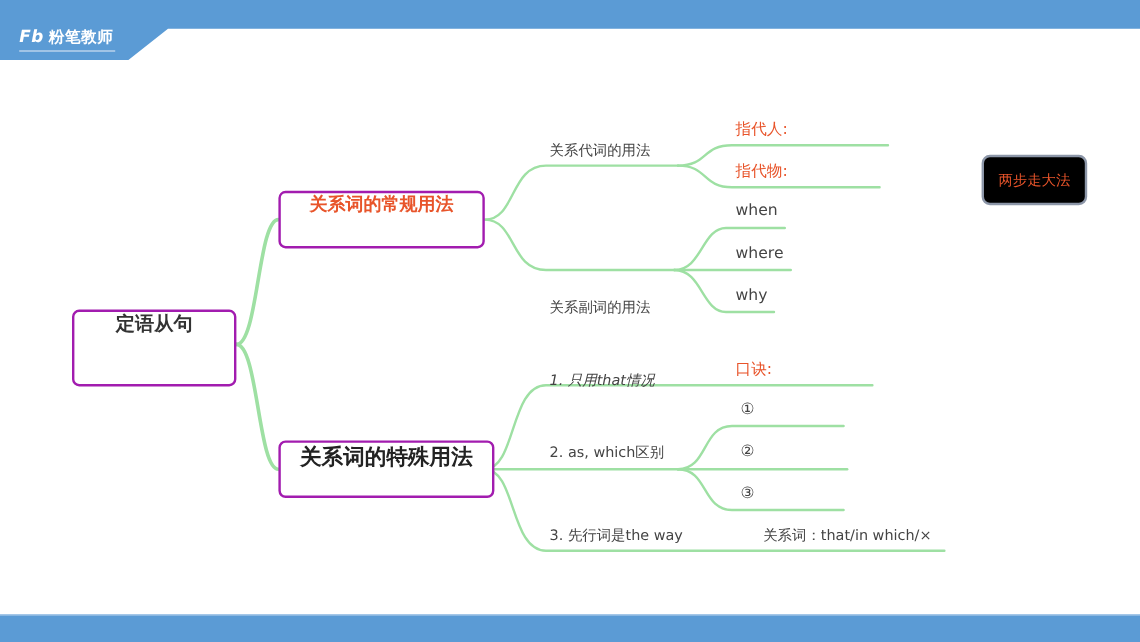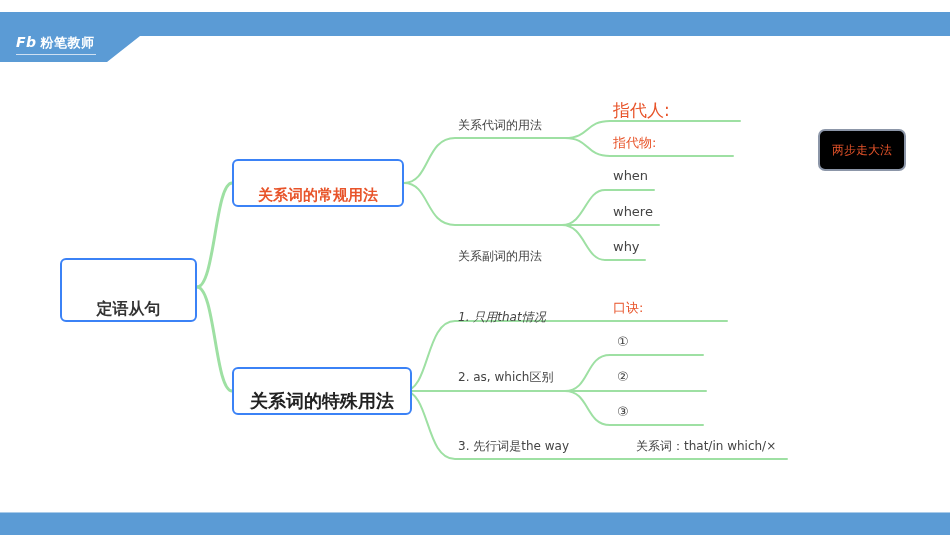--- a/index.html
+++ b/index.html
@@ -1,25 +1,25 @@
 <!DOCTYPE html>
 <html><head>
 <meta charset="utf-8">
 <style>
   html, body { margin:0; padding:0; }
   body { width:950px; height:535px; position:relative; overflow:hidden; background:#ffffff;
          font-family:"DejaVu Sans", "Liberation Sans", sans-serif; }
-  .topbar { position:absolute; left:0; top:12px; width:950px; height:50px; }
+  .topbar { position:absolute; left:0; top:0; width:950px; height:50px; }
   .logo { position:absolute; left:16px; top:22px; color:#fff; font-weight:bold; font-size:13px; letter-spacing:0.5px; }
   .logo .fb { font-style:italic; font-size:14px; margin-right:4px; }
   .logo-underline { position:absolute; left:16px; top:42px; width:80px; height:1px; background:#cfe0f2; }
   .bottombar { position:absolute; left:0; top:512px; width:950px; height:23px; background:#5b9bd5; border-top:1px solid #a9cbe9; }
   svg.map { position:absolute; left:0; top:0; }
-  .box { position:absolute; box-sizing:border-box; border:2px solid #3b82f6; border-radius:6px; background:#fff;
-         display:flex; align-items:flex-end; justify-content:center; font-weight:bold; }
+  .box { position:absolute; box-sizing:border-box; border:2px solid #a21caf; border-radius:6px; background:#fff;
+         display:flex; align-items:flex-start; justify-content:center; font-weight:bold; }
   .root { left:60px; top:258px; width:137px; height:64px; font-size:16px; color:#333; }
   .b1 { left:232px; top:159px; width:172px; height:48px; font-size:15px; }
   .b2 { left:232px; top:367px; width:180px; height:48px; font-size:18px; color:#222; }
   .t { position:absolute; font-size:12px; color:#444; white-space:nowrap; }
   .red { color:#e8542a; }
   .callout { position:absolute; left:818px; top:129px; width:88px; height:42px; box-sizing:border-box;
              border:2px solid #8c96a8; border-radius:7px; display:flex; align-items:center; justify-content:center;
              font-size:12px; color:#e8542a; background:#000000; }
 </style>
 </head>
@@ -67,21 +67,21 @@
 <div class="box b1 red">
   <span>关系词的常规用法</span>
 </div>
 <div class="box b2">
   <span>关系词的特殊用法</span>
 </div>
 
 <div class="t" style="left:458px; top:117px;">关系代词的用法</div>
 <div class="t" style="left:458px; top:204px;margin-top:44px;">关系副词的用法</div>
 
-<div class="t red" style="left:613px; top:99px; font-size:17px;">指代人:</div>
+<div class="t red" style="left:613px; top:99px; font-size:13px;">指代人:</div>
 <div class="t red" style="left:613px; top:134px; font-size:13px;">指代物:</div>
 
 <div class="t" style="left:613px; top:168px; font-size:13px;">when</div>
 <div class="t" style="left:613px; top:204px; font-size:13px;">where</div>
 <div class="t" style="left:613px; top:239px; font-size:13px;">why</div>
 
 <div class="t" style="left:458px; top:309px;font-style:italic;">1. 只用that情况</div>
 <div class="t" style="left:458px; top:369px;">2. as, which区别</div>
 <div class="t" style="left:458px; top:438px;">3. 先行词是the way</div>
 

